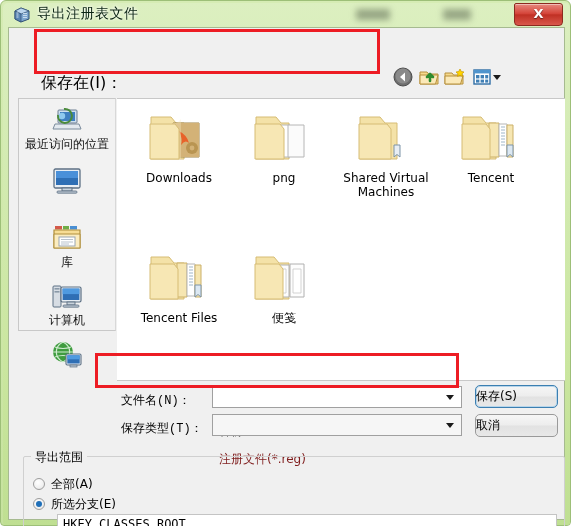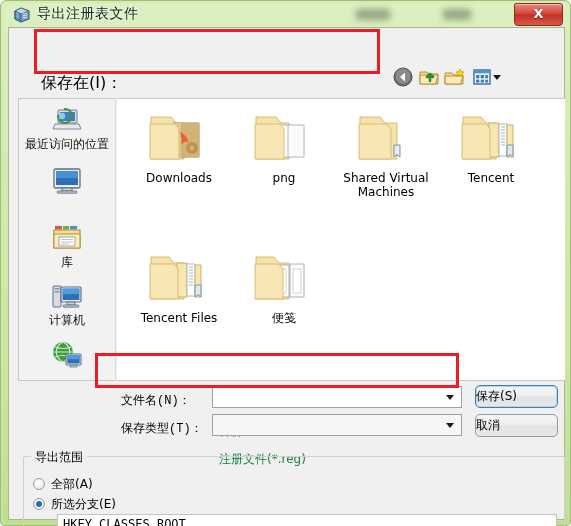--- a/index.html
+++ b/index.html
@@ -119,21 +119,21 @@
   #tb-views-arrow {
     position:absolute; left: 101px; top: 9px;
     width:0;height:0;
     border-left:4px solid transparent;border-right:4px solid transparent;
     border-top:5px solid #1a1a1a; cursor:pointer;
   }
 
   
   #places {
     position: absolute; left: 9px; top: 70px;
-    width: 98px; height: 283px;
+    width: 98px; height: 233px;
     background: #f2f2f2;
     border: 1px solid #c8c8c8;
     border-right: 1px solid #d8d8d8;
     box-sizing: border-box;
   }
   .place-item {
     position: absolute; left: 0; width: 96px;
     text-align: center; cursor: pointer;
   }
   .place-icon {
@@ -200,21 +200,21 @@
   }
   #fname-combo { top: 358px; }
   #ftype-combo { top: 386px; background: #f6f6f6; }
   .frm-value {
     position:absolute; left: 6px; top: 3px;
     font-size: 12px; color: #000;
     font-family:"DejaVu Sans","Liberation Sans",sans-serif;
     white-space: nowrap;
     margin-top: 33px;
   }
-  #ftype-combo .frm-value { color: #15803d; }
+  #ftype-combo .frm-value { color: #7f1d1d; }
 
   .dlg-btn {
     position: absolute; left: 466px;
     width: 83px; height: 23px;
     background: linear-gradient(180deg,#f6f6f6 0%,#ededed 48%,#e2e2e2 52%,#e8e8e8 100%);
     border: 1px solid #9a9a9a;
     border-radius: 5px;
     box-sizing: border-box;
     font-size: 12px; color: #000;
     font-family:"DejaVu Sans","Liberation Sans",sans-serif;

